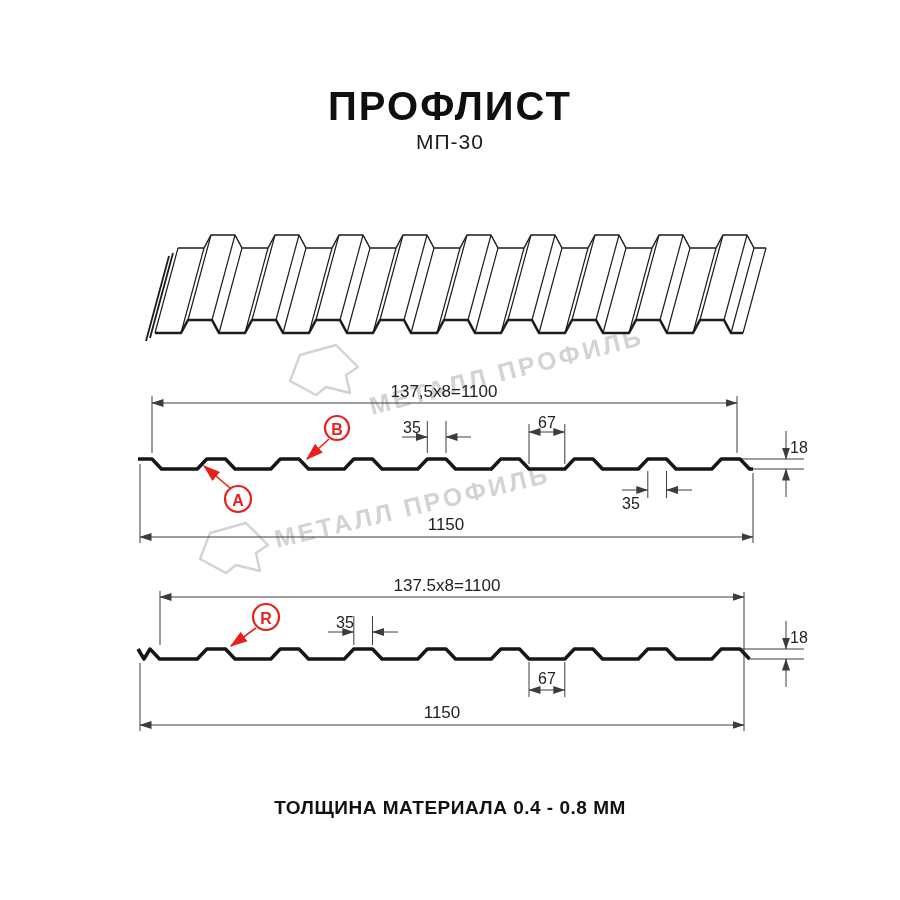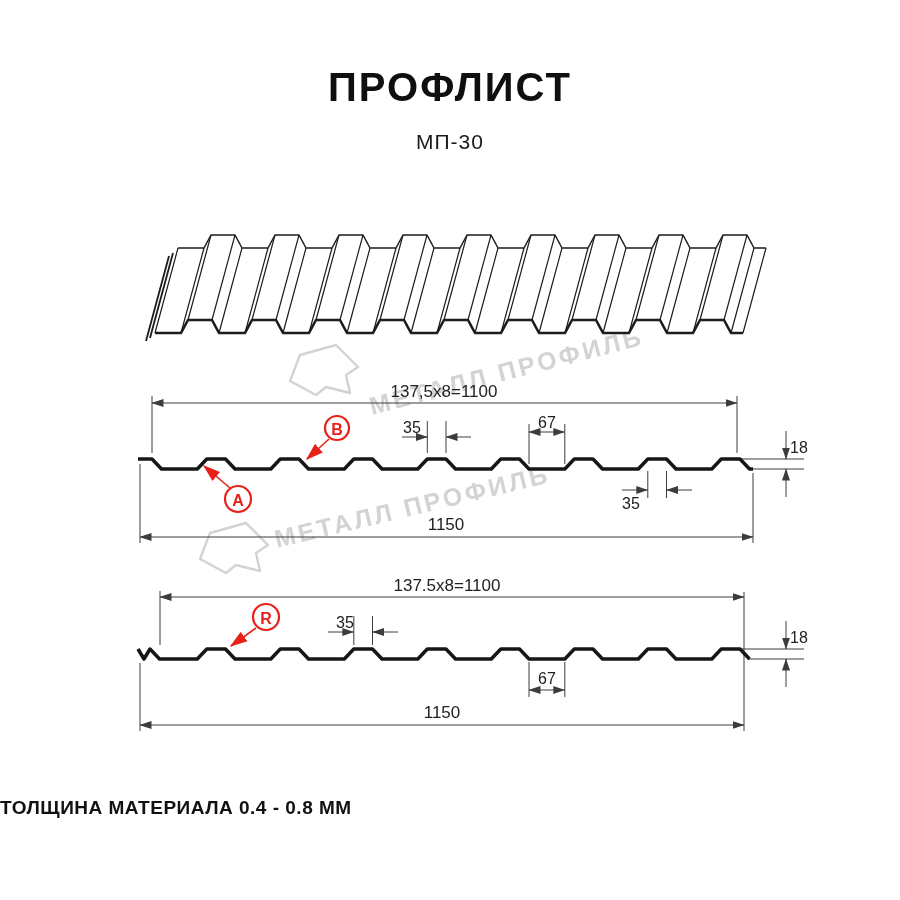--- a/index.html
+++ b/index.html
@@ -1,22 +1,22 @@
 <!DOCTYPE html>
 <html><head>
 <meta charset="utf-8">
 <style>
   html,body{margin:0;padding:0;background:#fff;}
   .canvas{position:relative;width:900px;height:900px;background:#ffffff;overflow:hidden;
           font-family:"Liberation Sans",sans-serif;}
-  .title{position:absolute;top:65px;left:0;width:900px;text-align:center;
+  .title{position:absolute;top:84px;left:0;width:900px;text-align:center;
          font-size:40px;font-weight:700;letter-spacing:2px;color:#0f0f0f;}
   .subtitle{position:absolute;top:130px;left:0;width:900px;text-align:center;
          font-size:21px;font-weight:400;letter-spacing:1px;color:#1a1a1a;}
-  .footer{position:absolute;top:797px;left:0;width:900px;text-align:left;
+  .footer{position:absolute;top:797px;left:0;width:900px;text-align:center;
          font-size:19px;font-weight:700;letter-spacing:0.5px;color:#111;}
   svg{position:absolute;top:0;left:0;}
   .dimtxt{font-family:"Liberation Sans",sans-serif;font-size:16px;fill:#222;}
   .dimtxt-big{font-family:"Liberation Sans",sans-serif;font-size:17px;fill:#222;}
   .callout-letter{font-family:"Liberation Sans",sans-serif;font-size:16px;font-weight:600;fill:#e7211a;}
   .wmtext{font-family:"Liberation Sans",sans-serif;font-size:25px;font-weight:700;
           letter-spacing:3px;fill:#d3d3d3;}
 </style>
 </head>
 <body>

